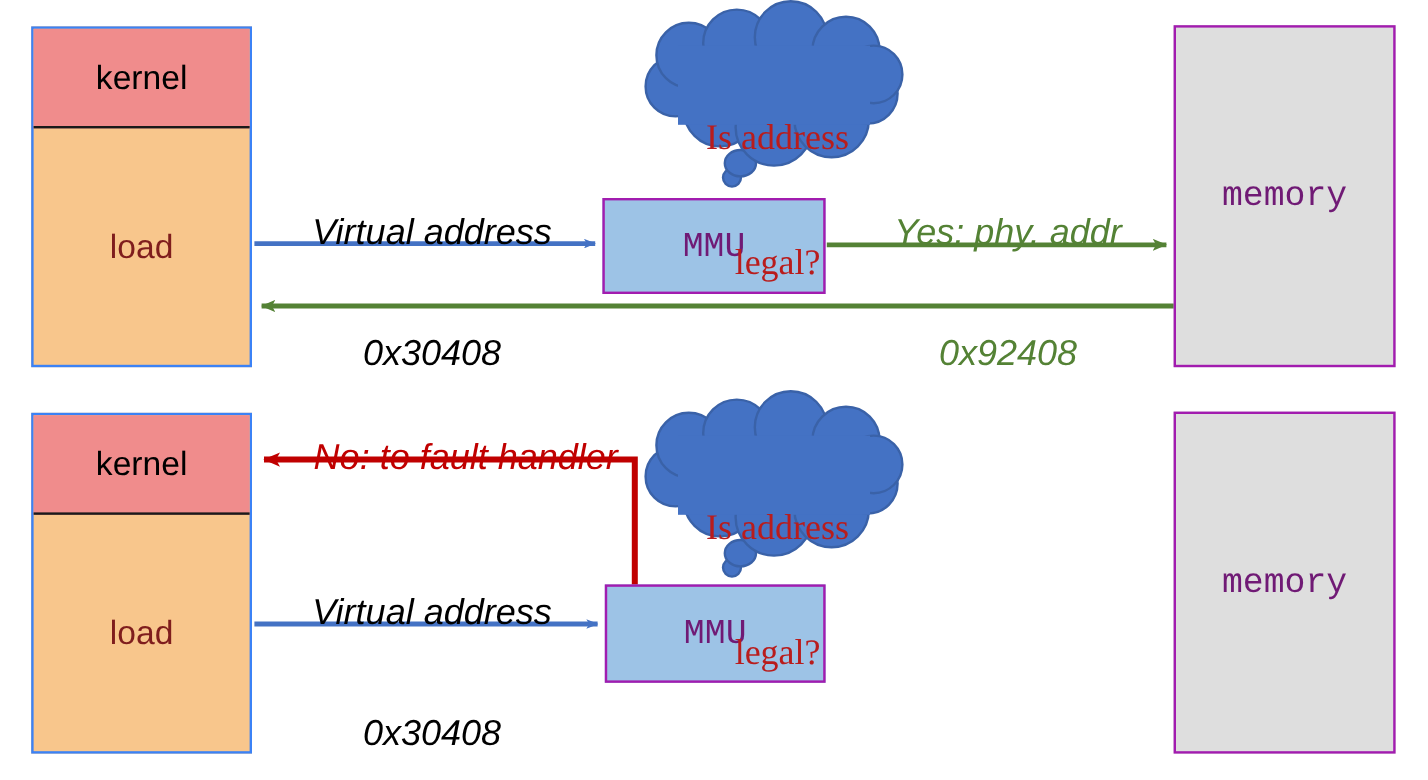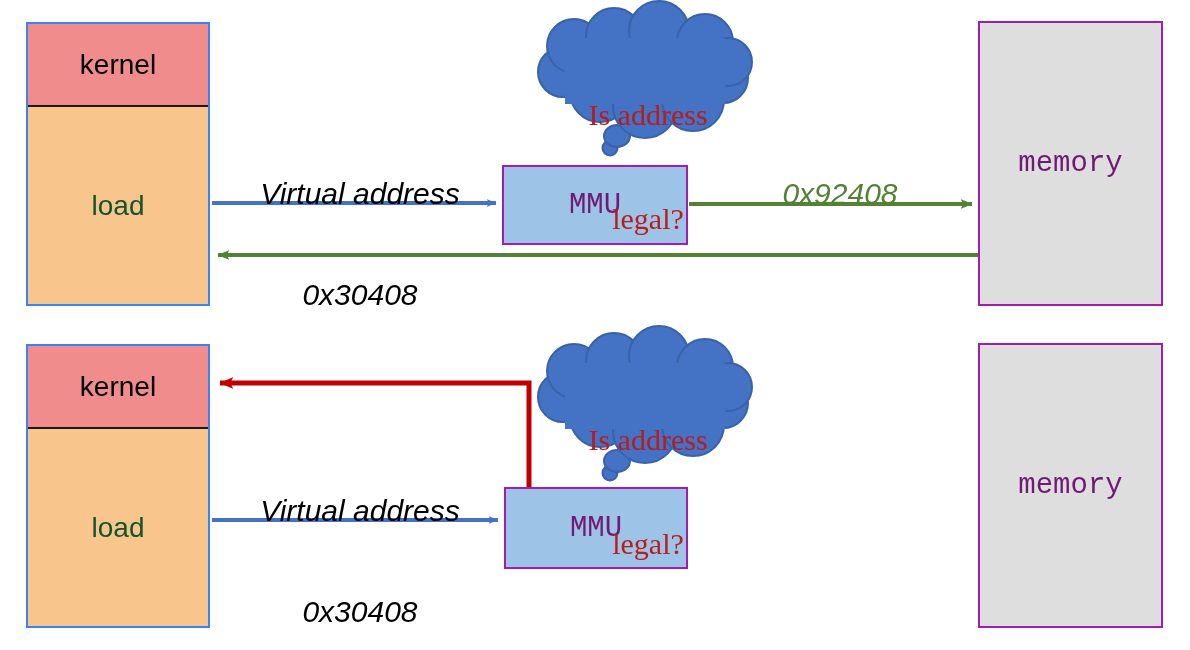--- a/index.html
+++ b/index.html
@@ -45,21 +45,21 @@
     display: flex;
     align-items: center;
     justify-content: center;
     color: #000;
   }
   .proc-user {
     flex: 1;
     display: flex;
     align-items: center;
     justify-content: center;
-    color: #14532d;
+    color: #7f1d1d;
   }
   .txt {
     position: absolute;
     font-family: "Liberation Sans", sans-serif;
     color: #000000;
     white-space: pre;
     line-height: 1.12;
     font-style: italic;
   }
   .center-txt { text-align: center; }
@@ -152,20 +152,21 @@
   <div class="box" style="left:978px; top:21px; width:185px; height:285px; background:#DEDEDE; font-size:29px;">
     <span>memory</span>
   </div>
 
   <div class="txt center-txt" style="left:220px; top:110px; width:280px; font-size:30px; color:#000;">
     <div>Virtual address</div>
     <div>0x30408</div>
   </div>
 
   <div class="txt center-txt" style="left:700px; top:110px; width:280px; font-size:30px; color:#548235;">
+    <div>Yes: phy. addr</div>
     <div>0x92408</div>
   </div>
 
   <div class="cloud-text" style="left:553px; top:29px; width:190px; font-size:30px;">
     <div>Is address</div>
     <div>legal?</div>
   </div>
 
   <div class="proc-box" style="left:26px; top:344px; width:184px; height:284px; background:#F8C68C;">
     <div class="proc-kernel" style="height:83px; background:#F08C8C; font-size:28px;">
@@ -177,20 +178,23 @@
   </div>
 
   <div class="box" style="left:504px; top:487px; width:184px; height:82px; background:#9DC3E6; font-size:29px;">
     <span>MMU</span>
   </div>
 
   <div class="box" style="left:978px; top:343px; width:185px; height:285px; background:#DEDEDE; font-size:29px;">
     <span>memory</span>
   </div>
 
+  <div class="txt" style="left:228px; top:331px; font-size:30px; color:#C00000;">
+    <span>No: to fault handler</span>
+  </div>
 
   <div class="txt center-txt" style="left:220px; top:427px; width:280px; font-size:30px; color:#000;">
     <div>Virtual address</div>
     <div>0x30408</div>
   </div>
 
   <div class="cloud-text" style="left:553px; top:354px; width:190px; font-size:30px;">
     <div>Is address</div>
     <div>legal?</div>
   </div>

